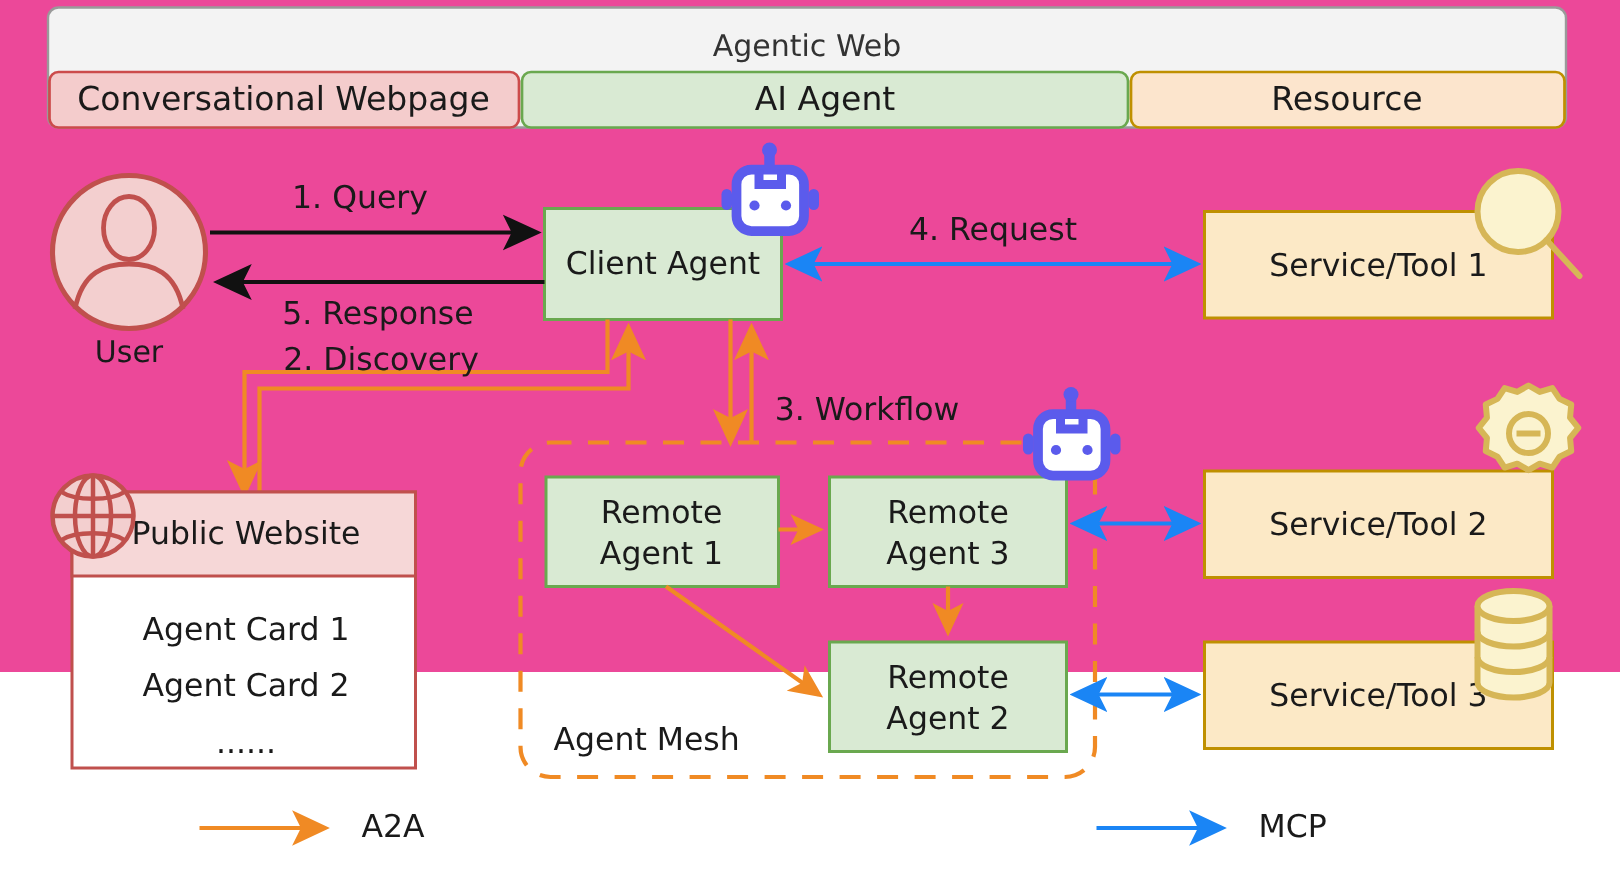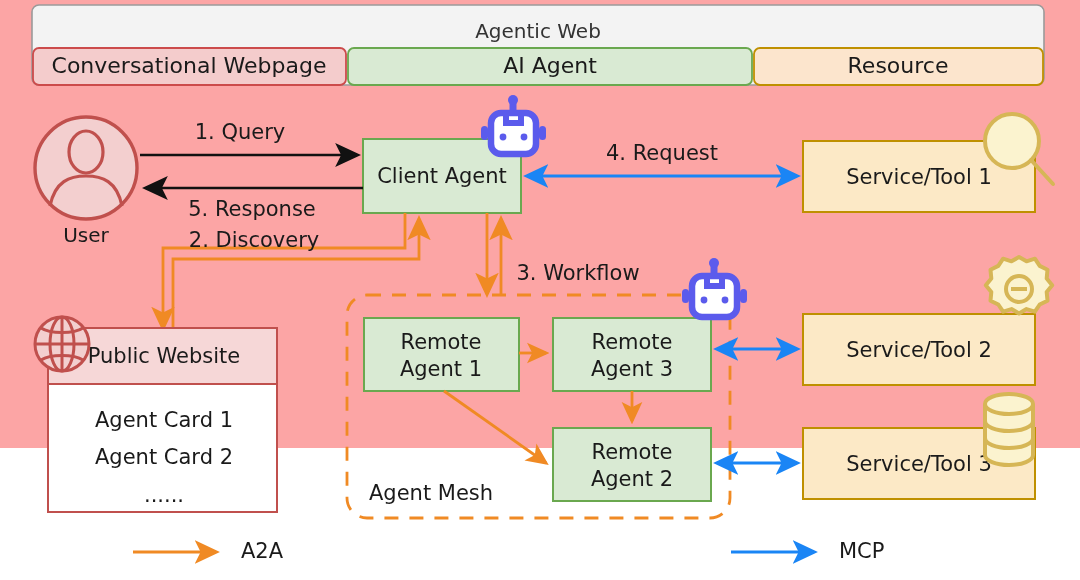--- a/index.html
+++ b/index.html
@@ -1,18 +1,18 @@
 <!DOCTYPE html>
 <html><head>
 <meta charset="utf-8">
 <style>
   html,body{margin:0;padding:0;background:#ffffff;}
   body{width:1080px;height:580px;overflow:hidden;
        font-family:"DejaVu Sans","Liberation Sans",sans-serif;}
-  #stage{position:relative;width:1080px;height:448px;background:#fca5a5;}
+  #stage{position:relative;width:1080px;height:448px;background:#ec4899;}
   svg{position:absolute;left:0;top:0;width:1080px;height:580px;}
   .txt{font-family:"DejaVu Sans","Liberation Sans",sans-serif;fill:#1a1a1a;}
   .boxlabel{font-size:21px;text-anchor:middle;dominant-baseline:middle;}
   .steplabel{font-size:21px;text-anchor:middle;dominant-baseline:middle;}
   .legendlabel{font-size:21px;text-anchor:start;dominant-baseline:middle;}
   .headerlabel{font-size:22px;text-anchor:middle;dominant-baseline:middle;}
   .titlelabel{font-size:20px;text-anchor:middle;dominant-baseline:middle;fill:#333;}
   .cardlabel{font-size:21px;text-anchor:middle;dominant-baseline:middle;}
   .meshlabel{font-size:21px;text-anchor:start;dominant-baseline:middle;}
   .userlabel{font-size:20px;text-anchor:middle;dominant-baseline:middle;}

